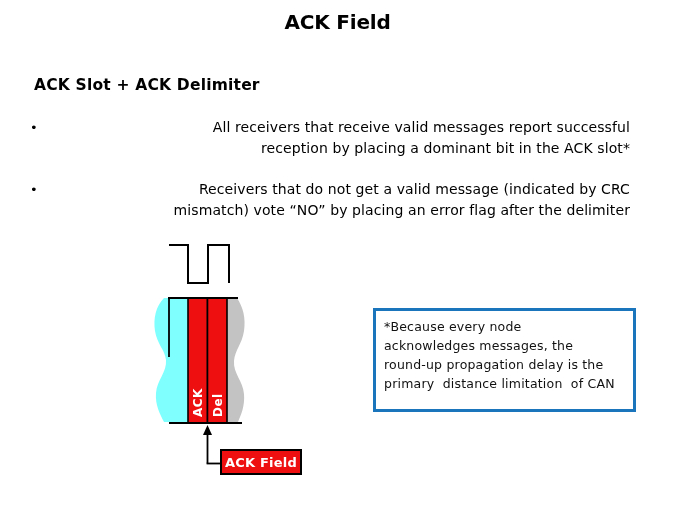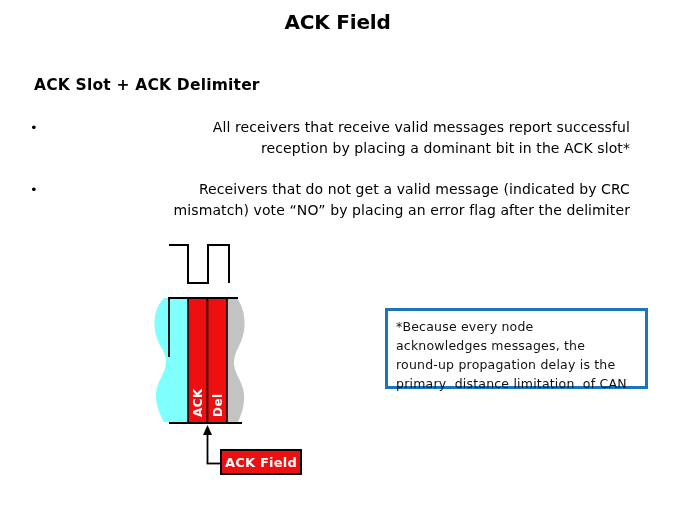--- a/index.html
+++ b/index.html
@@ -24,24 +24,23 @@
   .b1{top:117px;}
   .b2{top:179px;}
   svg.diagram{position:absolute;left:0;top:0;width:675px;height:506px;}
   .callout{
     position:absolute;left:220px;top:449px;width:82px;height:26px;
     background:#EE1010;border:2px solid #000;box-sizing:border-box;
     display:flex;align-items:center;justify-content:center;
   }
   .callout span{color:#fff;font-weight:bold;font-size:13px;letter-spacing:0.2px;}
   .note{
-    position:absolute;left:373px;top:308px;width:263px;height:81px;
+    position:absolute;left:373px;top:308px;width:263px;height:104px;
     border:3px solid #1B75BC;box-sizing:border-box;background:#fff;
     padding:5px 6px 0 8px;
-    margin-left:12px;
   }
   .note span{
     font-size:12.5px;line-height:17px;color:#111;white-space:pre-wrap;letter-spacing:0.2px;
   }
   .barlabel{fill:#fff;font-family:"DejaVu Sans","Liberation Sans",sans-serif;
     font-size:12px;font-weight:bold;letter-spacing:0.5px;}
 </style>
 </head>
 <body>
 

